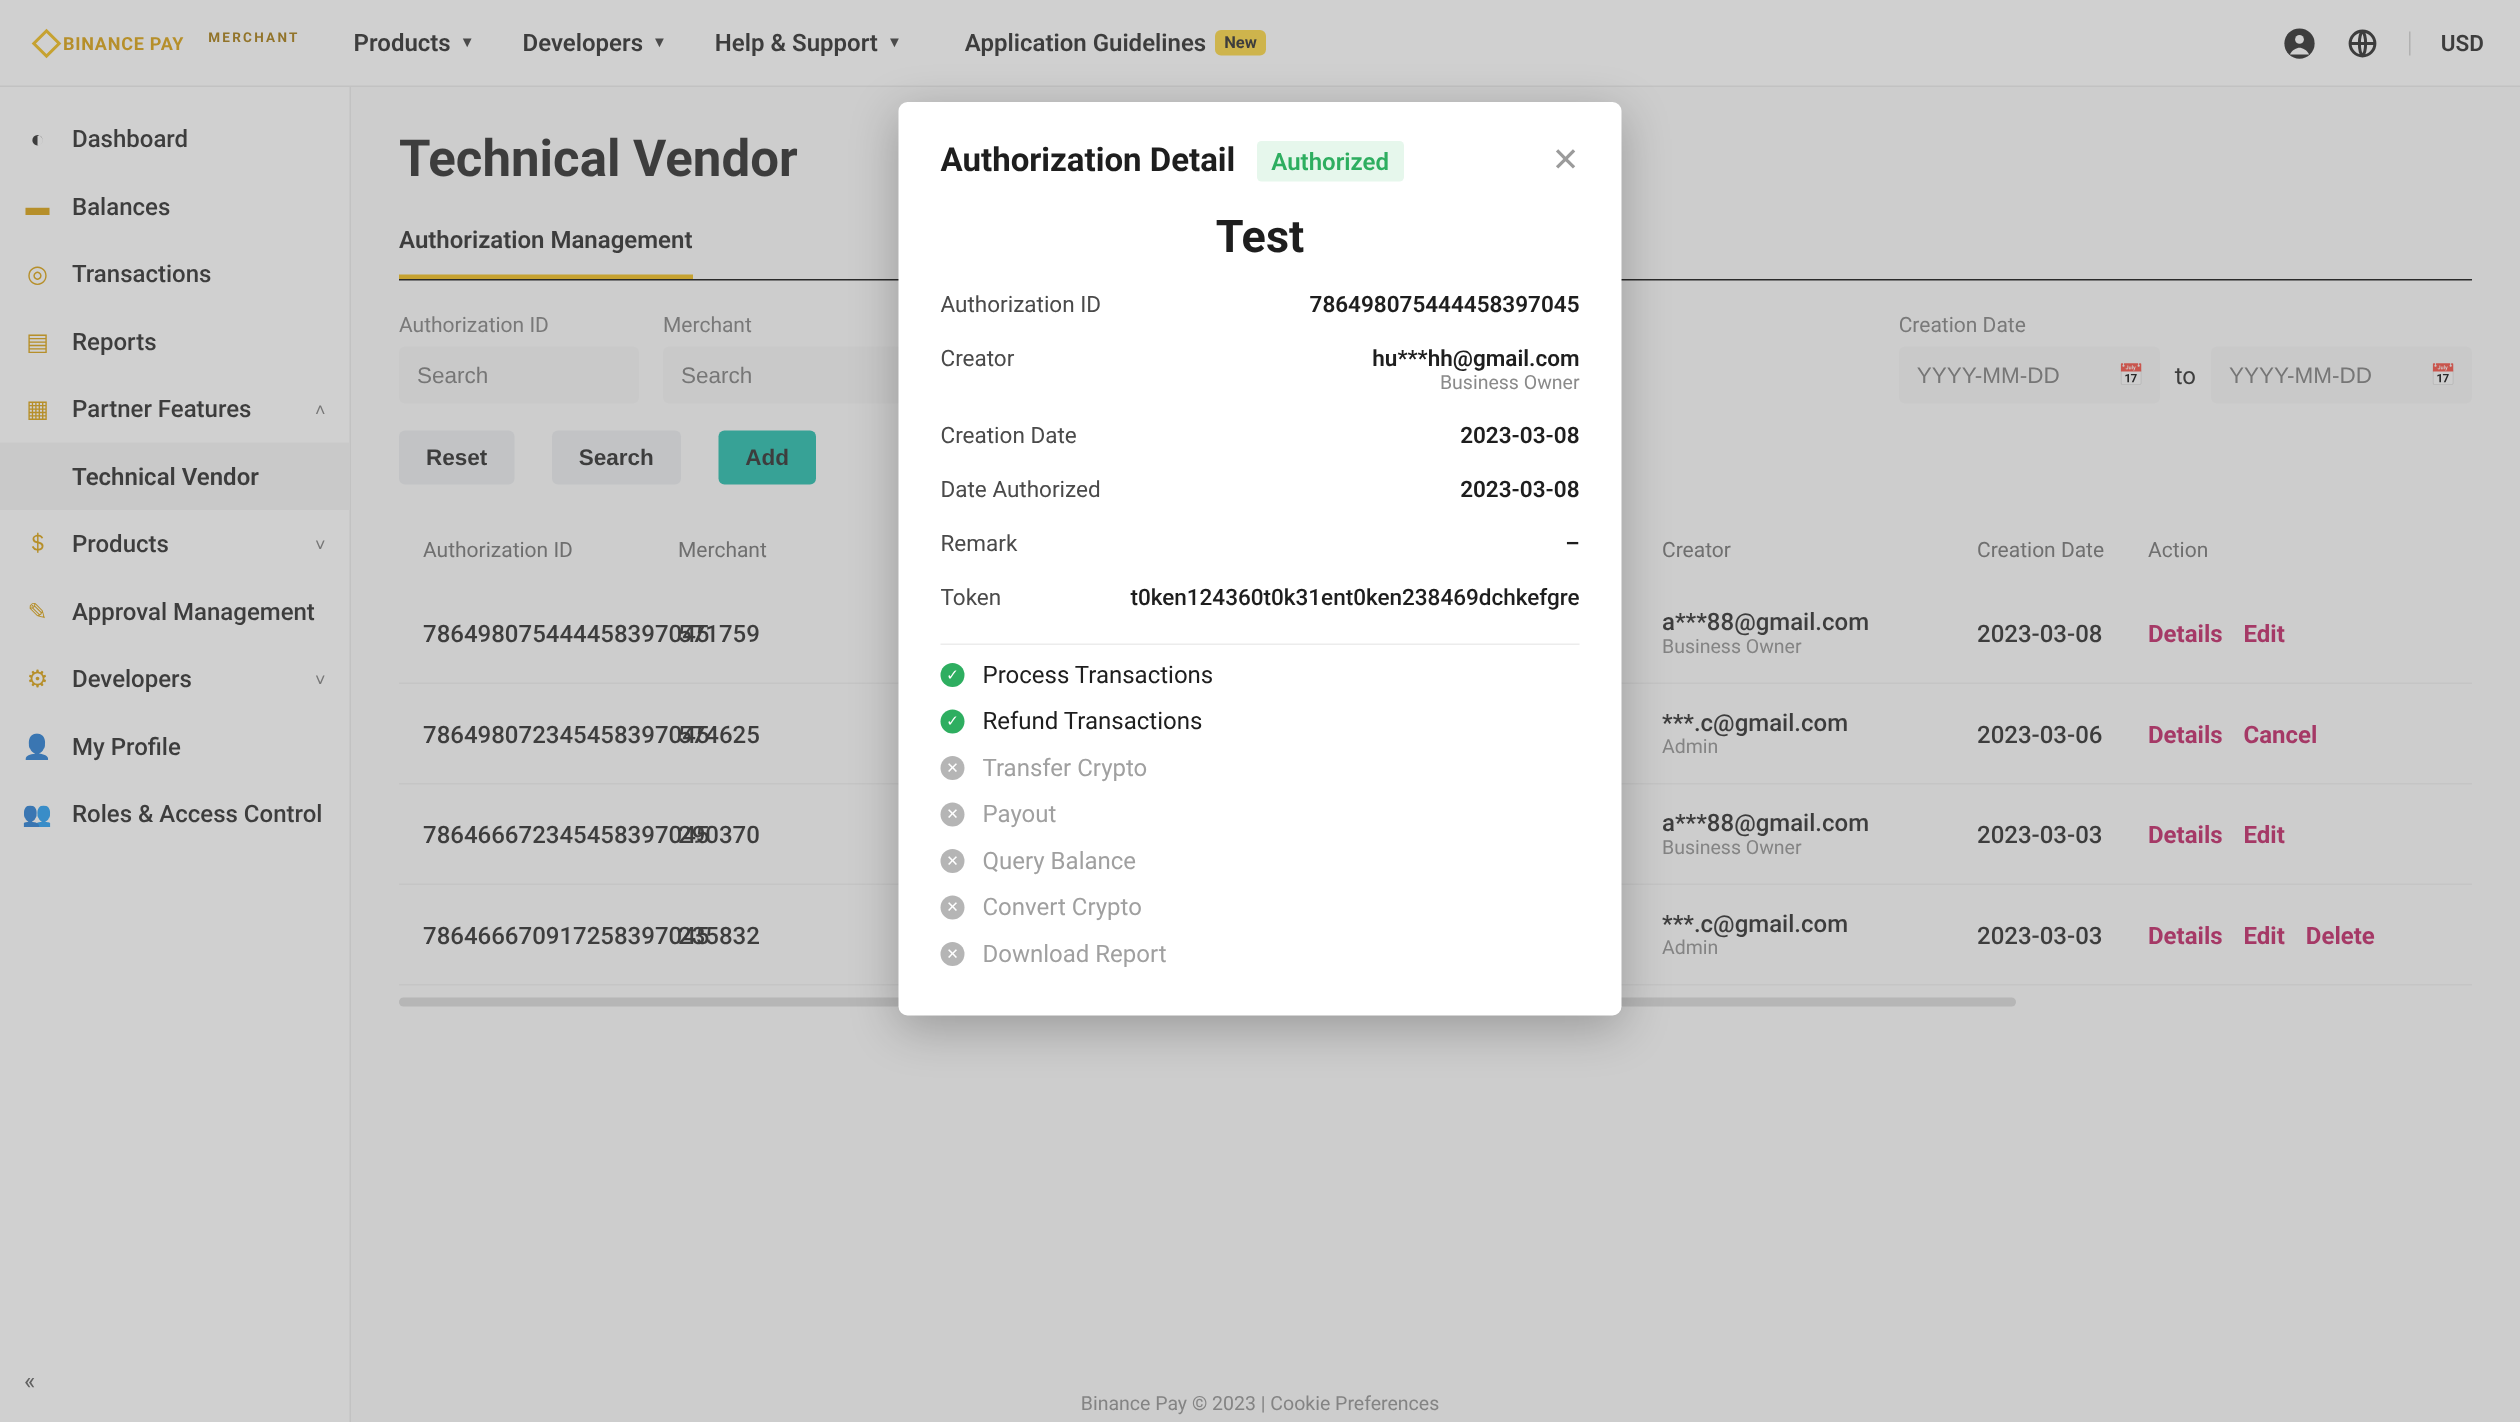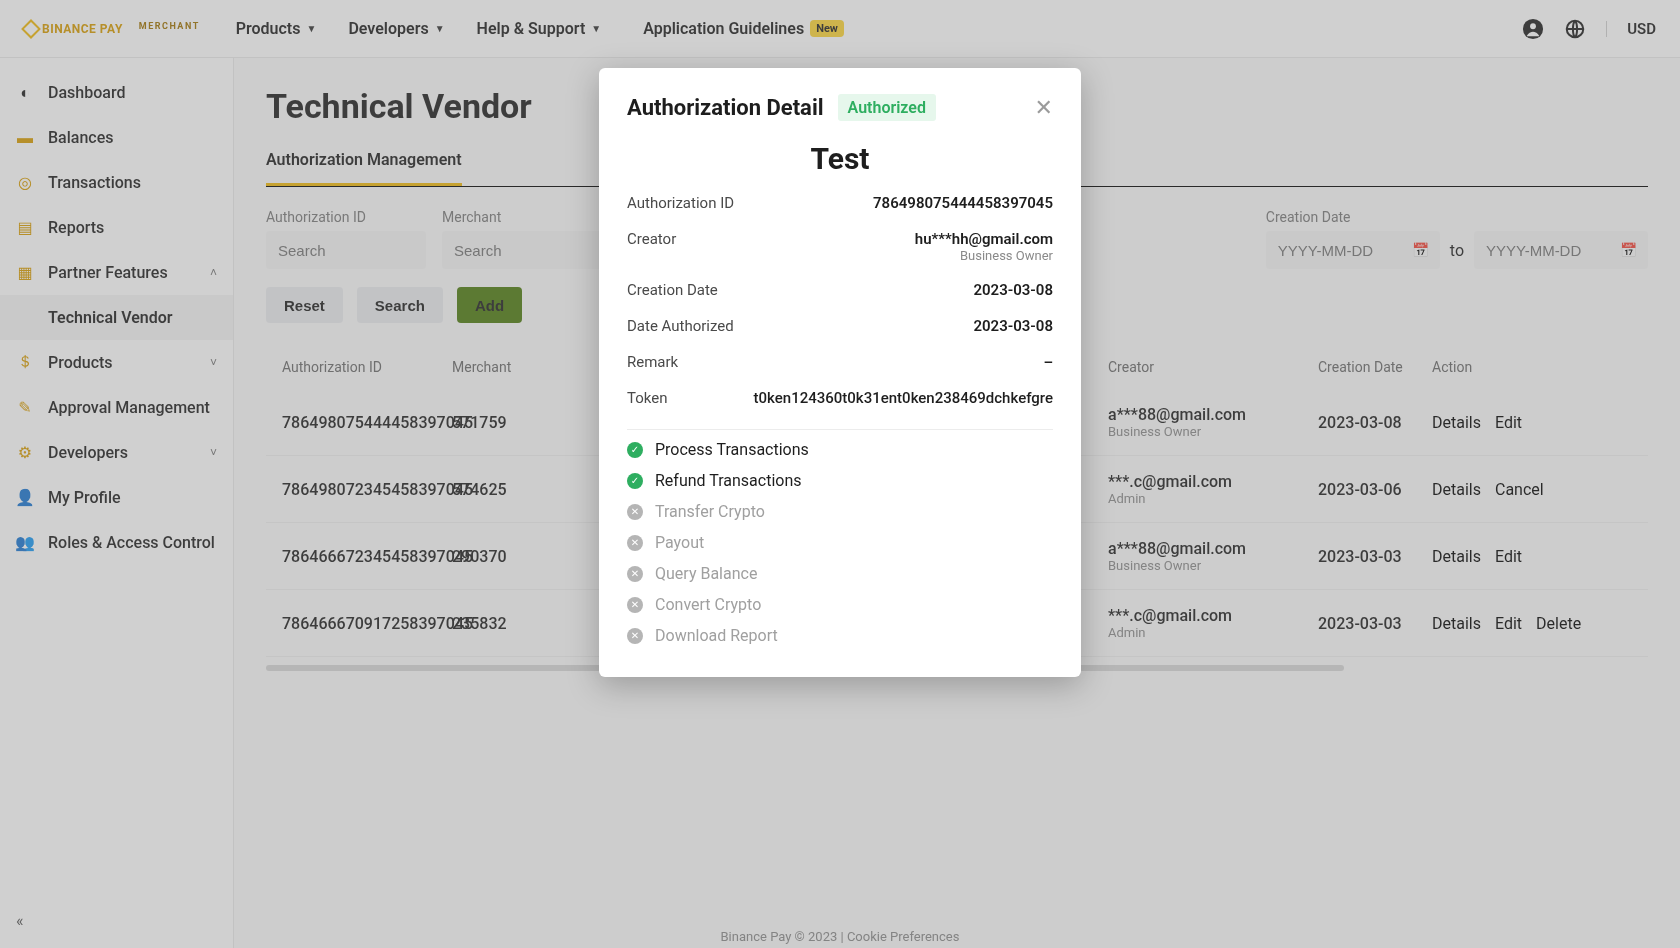--- a/index.html
+++ b/index.html
@@ -39,39 +39,39 @@
 
 .filters { display:flex; gap:16px; margin-top:22px; flex-wrap:wrap; }
 .field { display:flex; flex-direction:column; gap:6px; }
 .field-label { font-size:14px; color:#7a7a7a; }
 .input { background:#f5f5f5; border:none; height:38px; padding:0 12px; font-size:15px; border-radius:4px; width:160px; }
 .date-wrap { display:flex; align-items:center; gap:10px; }
 .date-input { background:#f5f5f5; border:none; height:38px; padding:0 36px 0 12px; font-size:15px; border-radius:4px; width:174px; position:relative; }
 .date-box { position:relative; }
 .cal-icon { position:absolute; right:10px; top:50%; transform:translateY(-50%); color:#707070; font-size:14px; pointer-events:none;}
 
-.actions { display:flex; gap:14px; margin-top:18px; }
+.actions { display:flex; gap:25px; margin-top:18px; }
 .btn { height:36px; padding:0 18px; font-size:15px; font-weight:600; border:none; border-radius:4px; cursor:pointer; }
 .btn-secondary { background:#eaecef; color:#1e1e1e; }
-.btn-primary { background:#4d7c0f; color:#1e1e1e; }
+.btn-primary { background:#14b8a6; color:#1e1e1e; }
 
 .table { margin-top:22px; width:100%; }
 .thead { display:flex; padding:14px 16px; font-size:14px; color:#6b6b6b; background:#fafafa; }
 .tcell-auth{ width:170px; }
 .tcell-merch{ width:180px; }
 .row { display:flex; align-items:center; padding:16px 16px; border-bottom:1px solid #eee; font-size:16px; }
 .row .c-auth { width:170px; font-weight:500;}
 .row .c-merch { width:110px; font-weight:500;}
 .row .c-gap { flex:1; }
 .row .c-creator { width:210px; }
 .row .c-creator .email { font-weight:500; }
 .row .c-creator .role { font-size:13px; color:#8a8a8a; }
 .row .c-date { width:114px; font-weight:500;}
 .row .c-actions { width:200px; display:flex; gap:14px; }
-.link { color:#000000; font-weight:400; cursor:pointer; }
+.link { color:#be185d; font-weight:700; cursor:pointer; }
 
 .scrollbar-fake { height:6px; background:#d7d7d7; border-radius:3px; margin:8px 0 0 0; width:78%; }
 
 .footer { position:absolute; bottom:4px; left:0; width:100%; text-align:center; font-size:13px; color:#8a8a8a; }
 
 
 .overlay { position:absolute; inset:0; background:rgba(120,120,120,.35); }
 .modal { position:absolute; left:50%; top:68px; transform:translateX(-50%); width:482px; background:#fff; border-radius:6px; box-shadow:0 8px 32px rgba(0,0,0,.25); padding:26px 28px 32px 28px; z-index:10; }
 .modal-head { display:flex; align-items:center; gap:14px; }
 .modal-title { font-size:22px; font-weight:700; }

